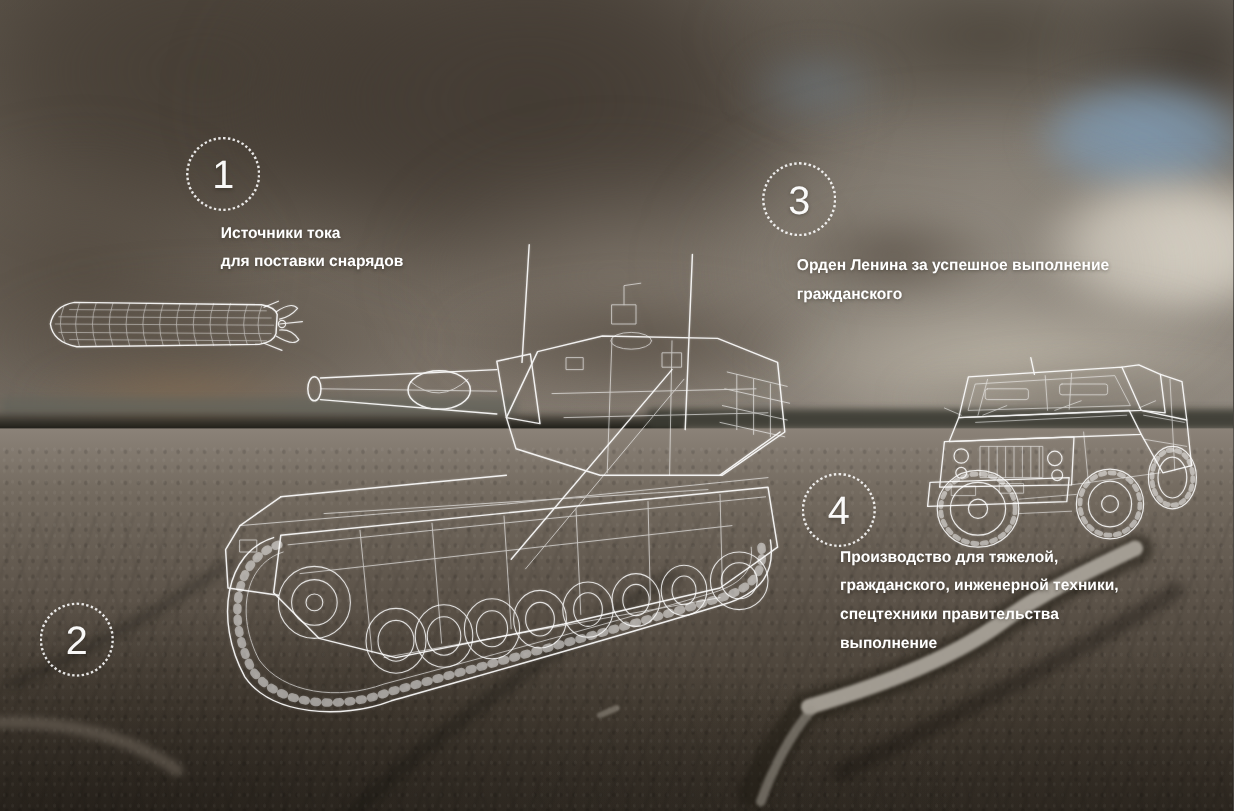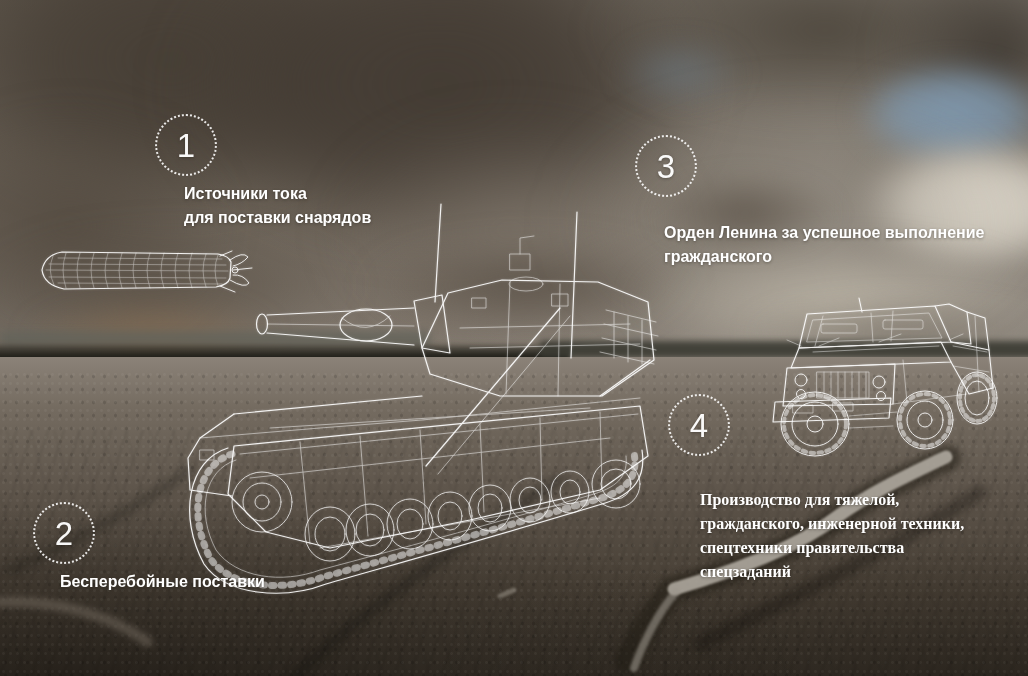--- a/index.html
+++ b/index.html
@@ -51,26 +51,26 @@
   .wf{position:absolute;filter:drop-shadow(0 0 1px rgba(255,255,255,.3));}
   .wf *{fill:none;stroke:#ffffff;stroke-linecap:round;stroke-linejoin:round;}
   .torpedo-svg{left:36px;top:248px;}
   .tank-svg{left:170px;top:198px;}
   .humvee-svg{left:753px;top:296px;}
   
   .badge{position:absolute;width:58px;height:58px;border:2px dotted rgba(255,255,255,.88);
     border-radius:50%;display:flex;align-items:center;justify-content:center;}
   .badge span{color:rgba(255,255,255,.97);font-size:33px;font-weight:300;line-height:1;
     text-shadow:0 1px 3px rgba(40,35,28,.4);}
-  .callout-text{position:absolute;color:#fff;font-size:16px;font-weight:bold;
+  .callout-text{position:absolute;color:#fff;font-size:13px;font-weight:bold;
     line-height:24px;text-shadow:0 1px 3px rgba(40,35,28,.45);white-space:nowrap;}
   .p1{left:155px;top:114px;} .t1{left:184px;top:182px;}
   .p2{left:33px; top:502px;} .t2{left:60px; top:570px;}
-  .p3{left:635px;top:135px;} .t3{left:664px;top:209px;margin-top:12px;}
-  .p4{left:668px;top:394px;} .t4{left:700px;top:488px;font-family:Liberation Serif, serif;}
+  .p3{left:635px;top:135px;} .t3{left:664px;top:209px;}
+  .p4{left:668px;top:394px;} .t4{left:700px;top:452px;}
 </style>
 </head>
 <body>
 
 <div class="stage">
 
   <div class="sky-tint"></div>
   <div class="cloud c1"></div>
   <div class="cloud c2"></div>
   <div class="cloud c3"></div>
@@ -286,34 +286,33 @@
   </div>
   <div class="callout-text t1">
     <div>Источники тока</div>
     <div>для поставки снарядов</div>
   </div>
 
   <div class="badge p2">
     <span>2</span>
   </div>
   <div class="callout-text t2">
-    <div>Бесперебойные поставки</div>
   </div>
 
   <div class="badge p3">
     <span>3</span>
   </div>
   <div class="callout-text t3">
     <div>Орден Ленина за успешное выполнение</div>
     <div>гражданского</div>
   </div>
 
   <div class="badge p4">
     <span>4</span>
   </div>
   <div class="callout-text t4">
     <div>Производство для тяжелой,</div>
     <div>гражданского, инженерной техники,</div>
     <div>спецтехники правительства</div>
-    <div>спецзаданий</div>
+    <div>выполнение</div>
   </div>
 
 </div>
 
 </body></html>

